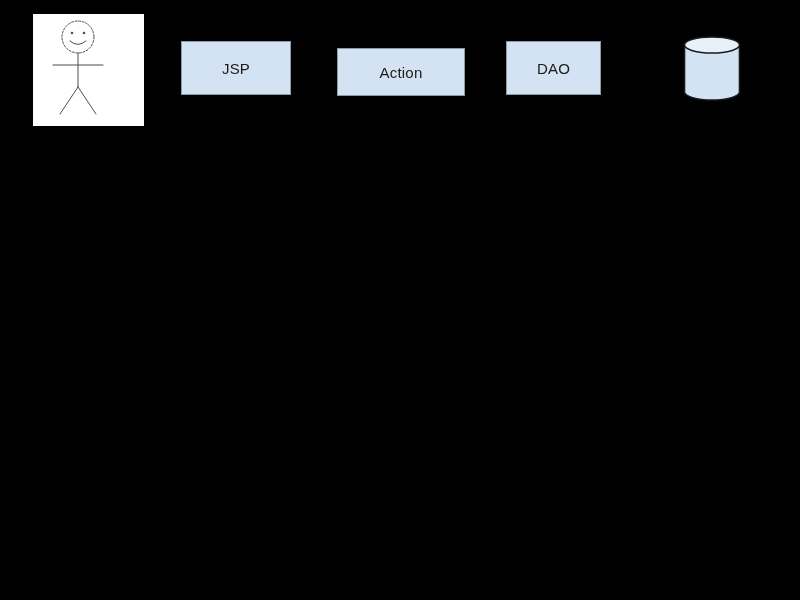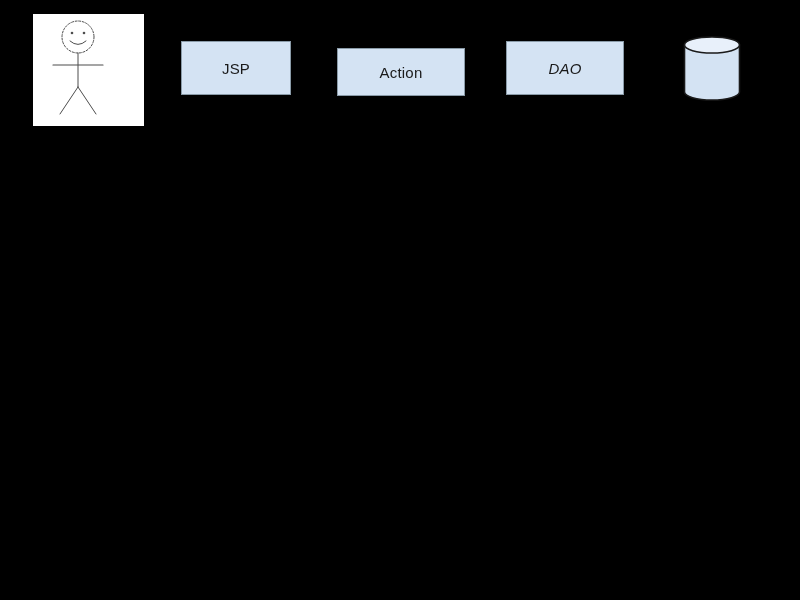--- a/index.html
+++ b/index.html
@@ -50,21 +50,21 @@
     font-family: "Liberation Sans", sans-serif;
     font-size: 15px;
     color: #1a1a1a;
     letter-spacing: 0.2px;
     line-height: 1;
     white-space: nowrap;
   }
 
   #node-jsp    { left: 181px; top: 41px; width: 110px; height: 54px; }
   #node-action { left: 337px; top: 41px; width: 128px; height: 48px; margin-top: 7px; }
-  #node-dao    { left: 506px; top: 41px; width: 118px; height: 54px; font-style: italic; }
+  #node-dao    { left: 506px; top: 41px; width: 95px; height: 54px; }
 
   
   .db-shape {
     position: absolute;
     left: 682px;
     top: 34px;
     width: 60px;
     height: 70px;
   }
   .db-shape svg { display: block; }

